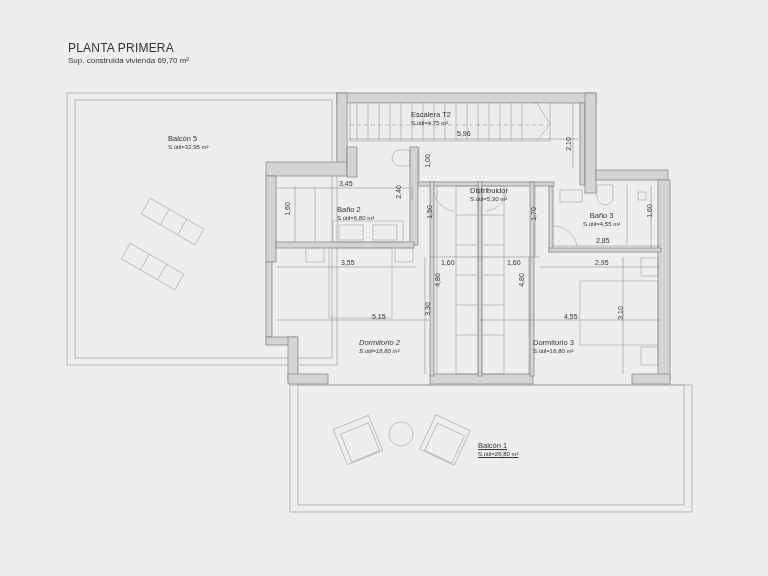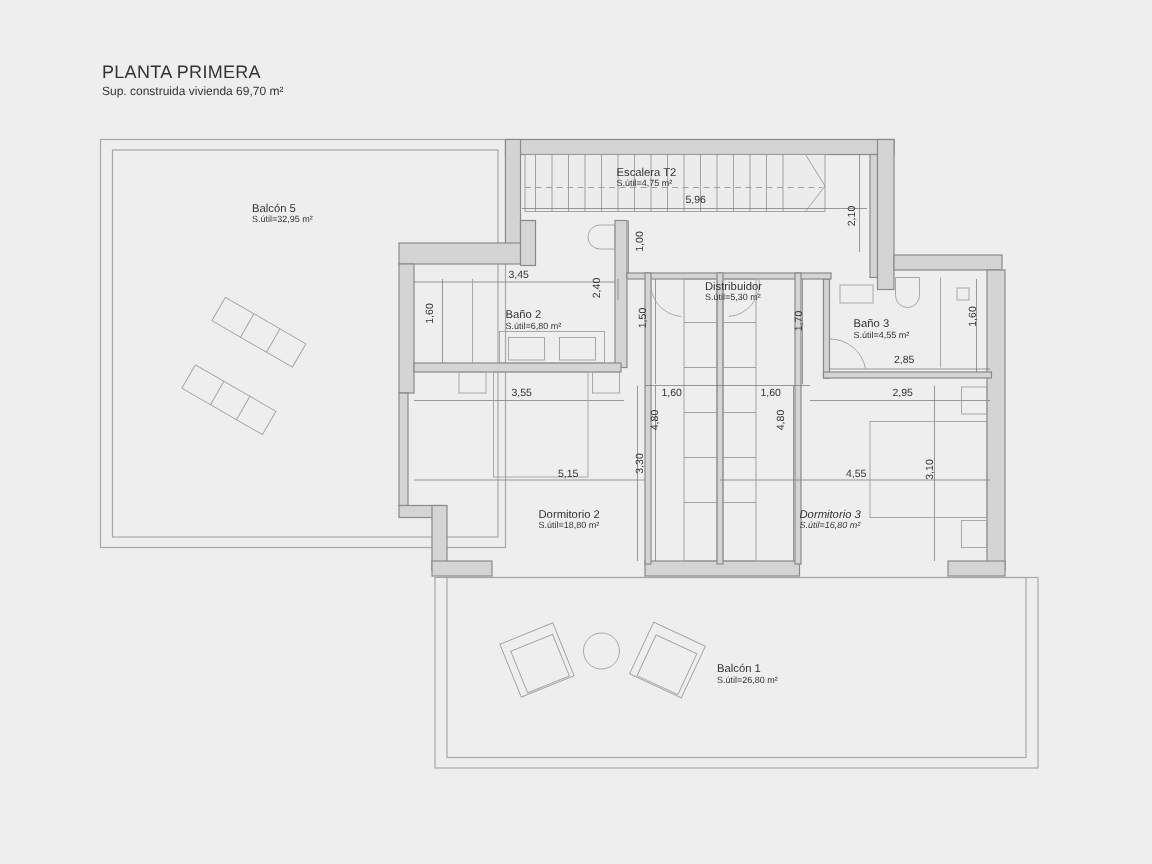--- a/index.html
+++ b/index.html
@@ -187,33 +187,33 @@
   <span class="area">S.útil=4,75 m²</span>
 </div>
 <div class="lbl" style="left:470px; top:158px;margin-top:28px;">
   <span class="name">Distribuidor</span>
   <span class="area">S.útil=5,30 m²</span>
 </div>
 <div class="lbl" style="left:337px; top:205px;">
   <span class="name">Baño 2</span>
   <span class="area">S.útil=6,80 m²</span>
 </div>
-<div class="lbl" style="left:569px; top:211px;">
+<div class="lbl" style="left:583px; top:211px;text-align:center;">
   <span class="name">Baño 3</span>
   <span class="area">S.útil=4,55 m²</span>
 </div>
-<div class="lbl" style="left:359px; top:338px;">
+<div class="lbl" style="left:359px; top:338px;font-style:italic;">
   <span class="name">Dormitorio 2</span>
   <span class="area">S.útil=18,80 m²</span>
 </div>
-<div class="lbl" style="left:533px; top:338px;font-style:italic;">
+<div class="lbl" style="left:533px; top:338px;">
   <span class="name">Dormitorio 3</span>
   <span class="area">S.útil=16,80 m²</span>
 </div>
-<div class="lbl" style="left:478px; top:441px;">
+<div class="lbl" style="left:478px; top:441px;text-decoration:underline;">
   <span class="name">Balcón 1</span>
   <span class="area">S.útil=26,80 m²</span>
 </div>
 
 <div class="dim" style="left:457px; top:130px;">5,96</div>
 <div class="dim v" style="left:562px; top:140px;">2,10</div>
 <div class="dim v" style="left:421px; top:157px;">1,00</div>
 <div class="dim" style="left:339px; top:180px;">3,45</div>
 <div class="dim v" style="left:392px; top:188px;">2,40</div>
 <div class="dim v" style="left:281px; top:205px;">1,60</div>

